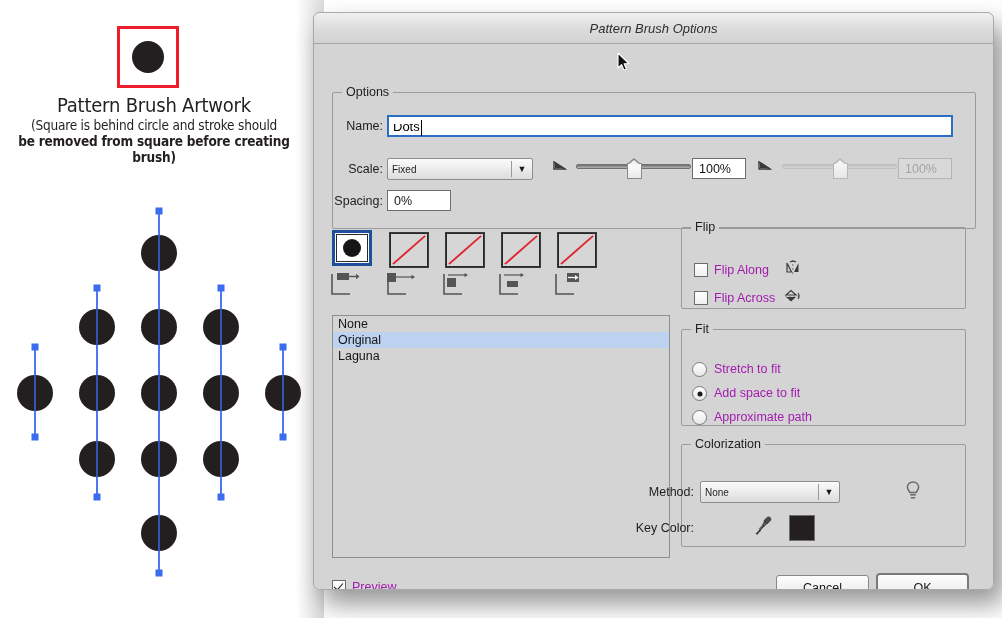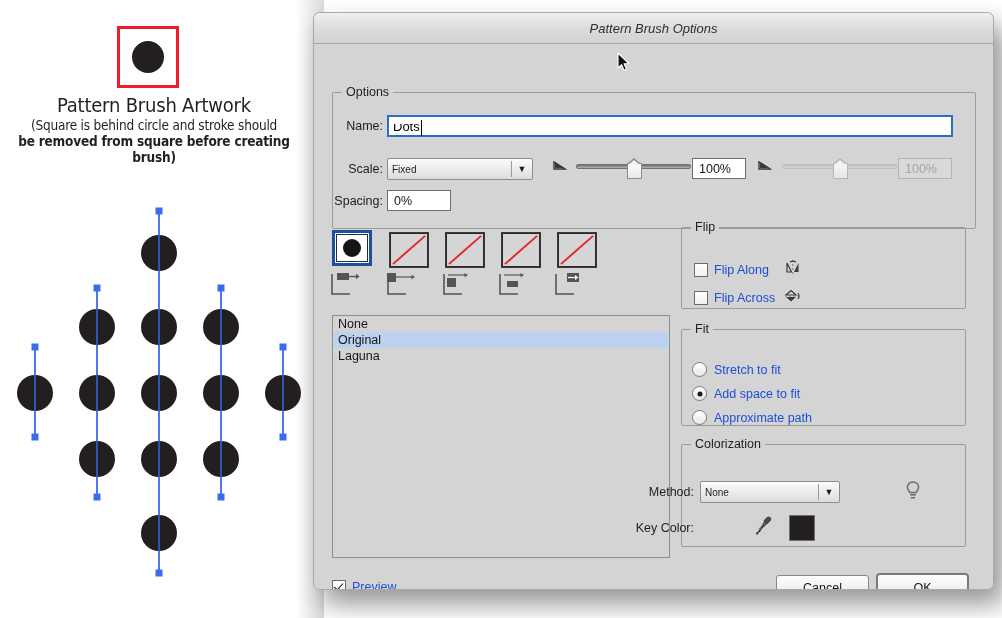--- a/index.html
+++ b/index.html
@@ -299,23 +299,23 @@
     padding-left: 5px;
     font-size: 12.5px;
     color: #151515;
   }
   .list-item.selected { background: #bcd2f0; }
 
   
   .checkbox-row, .radio-row {
     position: absolute;
     display: flex;
-    align-items: center;
+    align-items: flex-start;
     font-size: 12.5px;
-    color: #1d4ed8;
+    color: #a21caf;
   }
   .cbox {
     width: 12px; height: 12px;
     border: 1px solid #6b6b6b;
     background: linear-gradient(to bottom,#ffffff,#f0f0f0);
     margin-right: 6px;
     position: relative;
     flex: none;
   }
   .cbox.checked::after {

